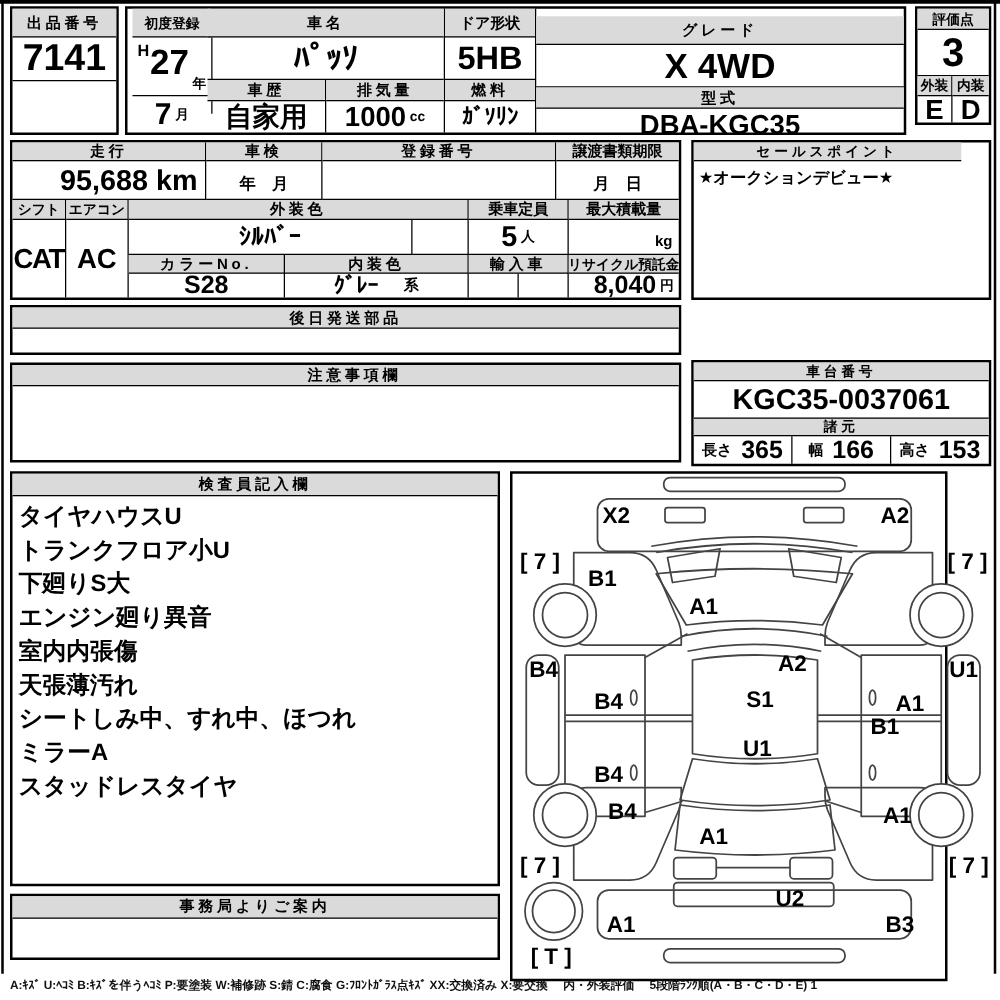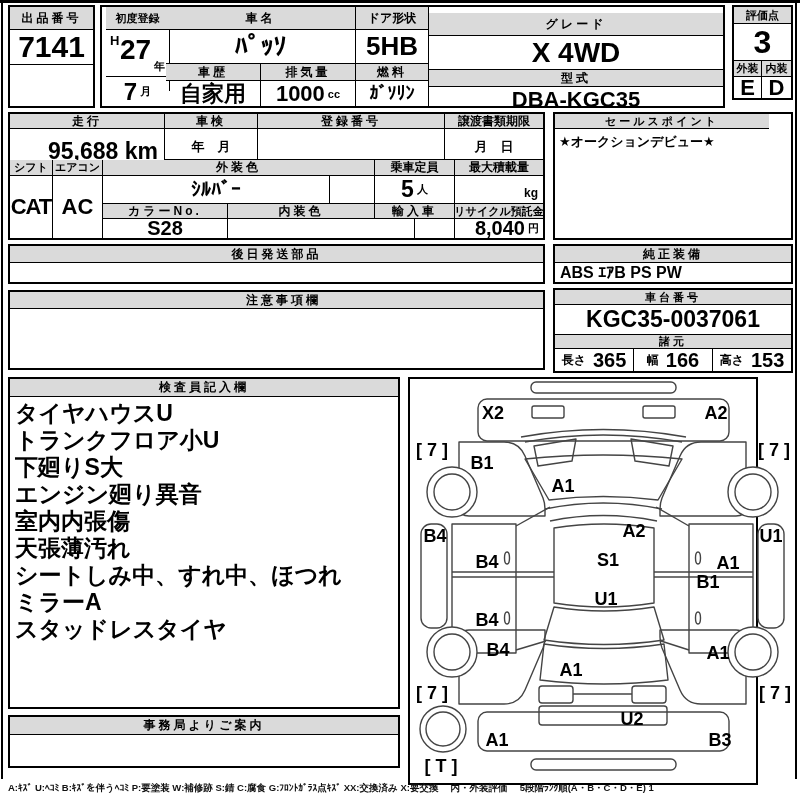--- a/index.html
+++ b/index.html
@@ -16,21 +16,21 @@
   .left{justify-content:flex-start;}
   .right{justify-content:flex-end;}
   .bottom{align-items:flex-end;}
   .br{border-right:1px solid #000;}
   .bb{border-bottom:1px solid #000;}
   .bt{border-top:1px solid #000;}
   .u{font-size:11px;font-weight:bold;margin-left:3px;}
   .f30{font-size:30px;} .f28{font-size:28px;} .f26{font-size:26px;} .f24{font-size:24px;}
   .f23{font-size:23px;} .f22{font-size:22px;} .f20{font-size:20px;} .f18{font-size:18px;}
   .f17{font-size:13px;} .f16{font-size:16px;} .f13{font-size:13px;} .f12{font-size:12px;} .f32{font-size:32px;}
-  .note-line{font-size:23px;font-weight:bold;line-height:27px;white-space:nowrap;}
+  .note-line{font-size:19px;font-weight:bold;line-height:27px;white-space:nowrap;}
   .dmk{position:absolute;transform:translate(-50%,-50%);font-weight:bold;font-size:18px;
        white-space:nowrap;color:#000;}
   .footer{position:absolute;font-size:9.5px;font-weight:bold;white-space:nowrap;color:#111;}
   .frame{position:absolute;background:#000;}
   svg{display:block;}
 </style>
 </head>
 <body>
 
 <div class="sheet">
@@ -100,21 +100,21 @@
     <div class="a vc f22" style="left:28px;top:70px;width:29px;height:21px;">D</div>
   </div>
 
   <div class="box" style="left:8px;top:112px;width:537px;height:128px;">
 
     <div class="a g br" style="left:0;top:0;width:155px;height:15px;">走行</div>
     <div class="a g br" style="left:155px;top:0;width:93px;height:15px;">車検</div>
     <div class="a g br" style="left:248px;top:0;width:187px;height:15px;">登録番号</div>
     <div class="a g t" style="left:435px;top:0;width:98px;height:15px;">譲渡書類期限</div>
 
-    <div class="a vc f23 br bb right" style="left:0;top:15px;width:155px;height:45px;padding-right:6px;">95,688 km</div>
+    <div class="a vc f23 br bb right" style="left:0;top:15px;width:155px;height:31px;padding-right:6px;">95,688 km</div>
     <div class="a vc f13 br bb bottom" style="left:155px;top:15px;width:93px;height:31px;padding-bottom:3px;">年　月</div>
     <div class="a br bb" style="left:248px;top:15px;width:187px;height:31px;"></div>
     <div class="a vc f13 bb bottom" style="left:435px;top:15px;width:98px;height:31px;padding-bottom:3px;">月　日</div>
 
     <div class="a g t fs11 br" style="left:0;top:46px;width:43px;height:16px;">シフト</div>
     <div class="a g t fs11 br" style="left:43px;top:46px;width:50px;height:16px;">エアコン</div>
     <div class="a g br" style="left:93px;top:46px;width:272px;height:16px;">外装色</div>
     <div class="a g t br" style="left:365px;top:46px;width:80px;height:16px;">乗車定員</div>
     <div class="a g t" style="left:445px;top:46px;width:88px;height:16px;">最大積載量</div>
 
@@ -128,42 +128,42 @@
       <span class="u">人</span>
     </div>
     <div class="a vc f12 bb right bottom" style="left:445px;top:62px;width:88px;height:28px;padding:0 5px 3px 0;">kg</div>
 
     <div class="a g br" style="left:93px;top:90px;width:125px;height:15px;">カラーNo.</div>
     <div class="a g br" style="left:218px;top:90px;width:147px;height:15px;">内装色</div>
     <div class="a g br" style="left:365px;top:90px;width:80px;height:15px;">輸入車</div>
     <div class="a g t fs11" style="left:445px;top:90px;width:88px;height:15px;">リサイクル預託金</div>
 
     <div class="a vc f20 br" style="left:93px;top:105px;width:125px;height:19px;">S28</div>
+    <div class="a vc br" style="left:218px;top:105px;width:147px;height:19px;">
+      <span class="f18" style="font-weight:bold;">ｸﾞﾚｰ</span>
+      <span class="f12" style="font-weight:bold;margin-left:20px;">系</span>
+    </div>
     <div class="a br" style="left:365px;top:105px;width:40px;height:19px;"></div>
     <div class="a br" style="left:405px;top:105px;width:40px;height:19px;"></div>
     <div class="a vc right" style="left:445px;top:105px;width:88px;height:19px;padding-right:4px;">
       <span class="f20" style="font-weight:bold;">8,040</span>
       <span class="u">円</span>
     </div>
   </div>
 
   <div class="box" style="left:553px;top:112px;width:240px;height:128px;">
     <div class="a g fs11" style="left:0;top:0;width:214px;height:15px;">セールスポイント</div>
     <div class="a f17" style="left:4px;top:19px;width:228px;font-weight:bold;">★オークションデビュー★</div>
   </div>
 
   <div class="box" style="left:8px;top:244px;width:537px;height:40px;">
     <div class="a g" style="left:0;top:0;width:533px;height:17px;">後日発送部品</div>
     <div class="a" style="left:0;top:17px;width:533px;height:19px;"></div>
   </div>
 
-  <div class="box" style="left:553px;top:244px;width:240px;height:40px;">
-    <div class="a g" style="left:0;top:0;width:236px;height:17px;">純正装備</div>
-    <div class="a vc f16 left" style="left:0;top:17px;width:236px;height:19px;padding-left:5px;">ABS ｴｱB PS PW</div>
-  </div>
 
   <div class="box" style="left:8px;top:290px;width:537px;height:80px;">
     <div class="a g" style="left:0;top:0;width:533px;height:17px;padding-left:14px;">注意事項欄</div>
     <div class="a" style="left:0;top:17px;width:533px;height:59px;"></div>
   </div>
 
   <div class="box" style="left:553px;top:288px;width:240px;height:85px;">
     <div class="a g fs11" style="left:0;top:0;width:236px;height:15px;">車台番号</div>
     <div class="a vc f23" style="left:0;top:15px;width:236px;height:29px;">KGC35-0037061</div>
     <div class="a g fs11 bt" style="left:0;top:44px;width:236px;height:15px;">諸元</div>

